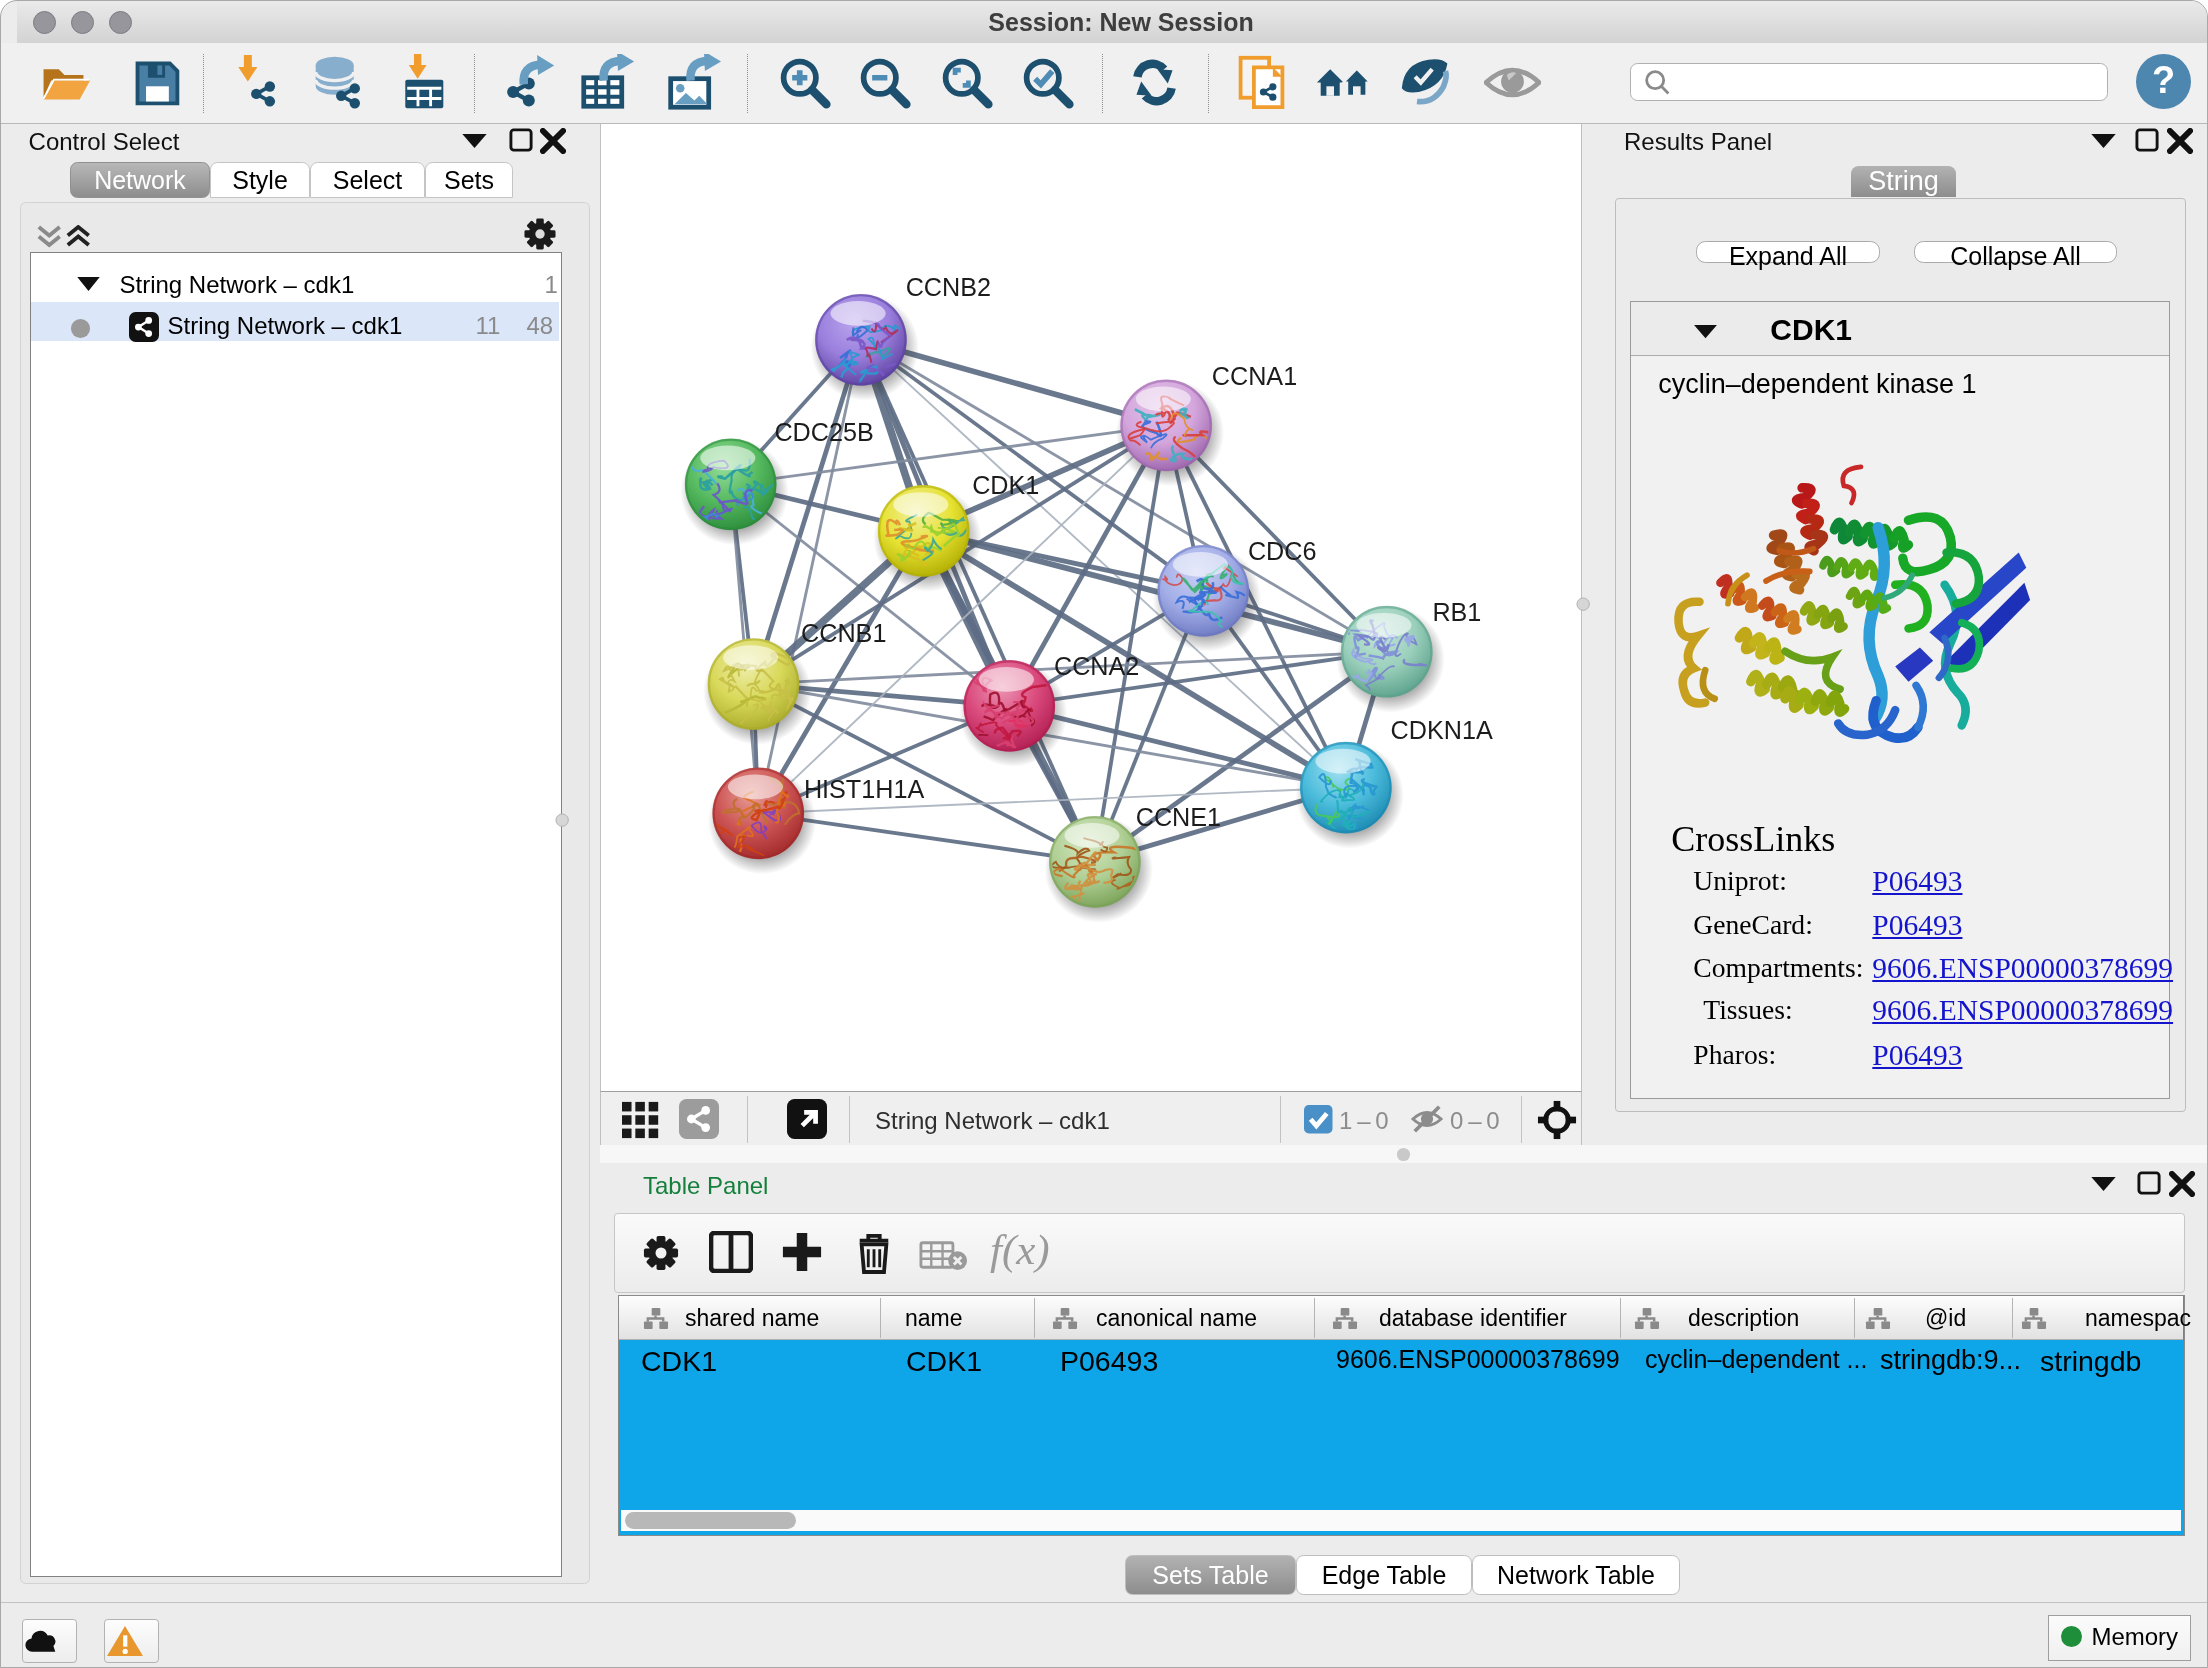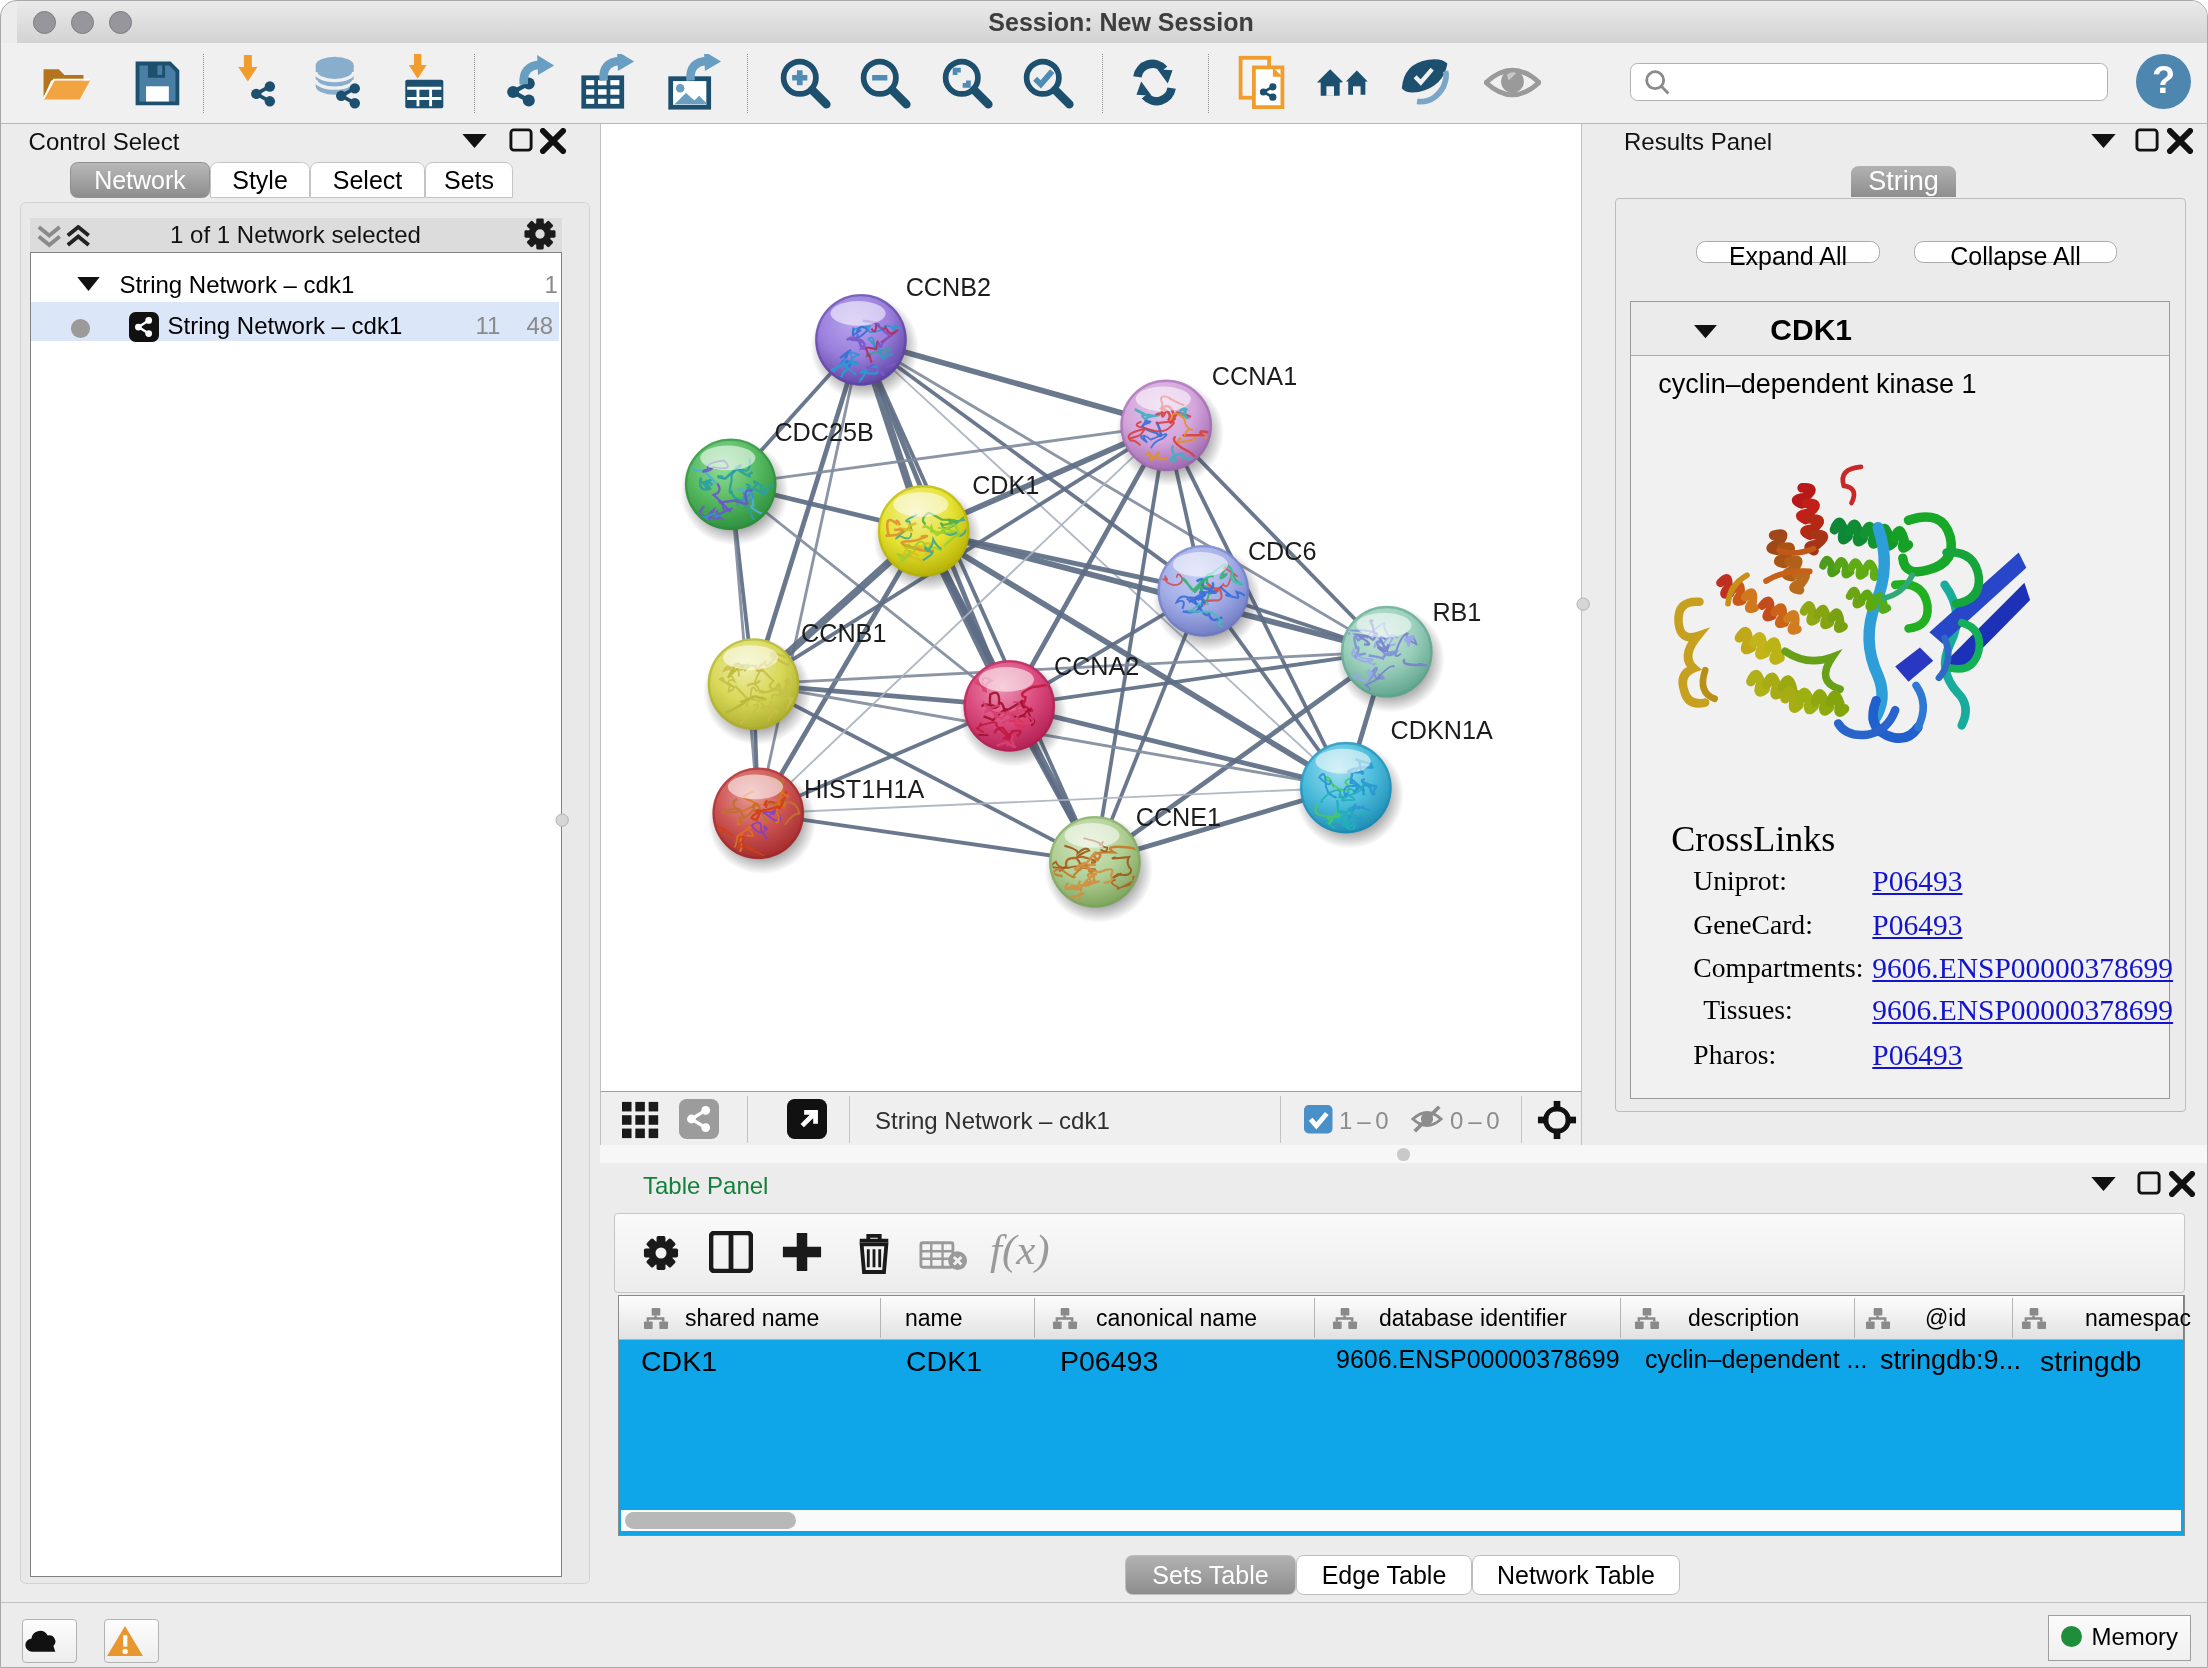--- a/index.html
+++ b/index.html
@@ -203,21 +203,20 @@
       <rect x="2" y="2" width="21" height="21" fill="none" stroke="#111" stroke-width="3" rx="3"></rect>
     </svg>
   <svg class="icsvg" style="left:539px;top:127px" width="26" height="26" viewBox="0 0 27 27">
       <path d="M3 3 L24 24 M24 3 L3 24" stroke="#111" stroke-width="6" stroke-linecap="round"></path>
     </svg>
   <div class="tab tabsel" style="left:69px;width:140px">Network</div>
   <div class="tab" style="left:209px;width:100px">Style</div>
   <div class="tab" style="left:309px;width:115px">Select</div>
   <div class="tab" style="left:424px;width:88px">Sets</div>
   <div id="cp-body"></div>
-  <div id="cp-bar">1 of 1 Network selected</div>
   <svg class="icsvg" style="left:34px;top:224px" width="28.5" height="23" viewBox="0 0 30 24">
       <path d="M4 2 l11 9 l11 -9 M4 12 l11 9 l11 -9" stroke="#8a8a8a" stroke-width="4" fill="none"></path>
     </svg>
   <svg class="icsvg" style="left:63px;top:224px" width="28.5" height="23" viewBox="0 0 30 24">
       <path d="M4 21 l11 -9 l11 9 M4 11 l11 -9 l11 9" stroke="#222" stroke-width="4" fill="none"></path>
     </svg>
   <svg class="icsvg" style="left:523px;top:217px" width="32" height="32" viewBox="0 0 34 34">
       <g transform="translate(17 17)">
         <circle r="12" fill="#1a1a1a"></circle>
         <rect x="-4" y="-16.5" width="8" height="7" rx="1.5" fill="#1a1a1a"></rect>

